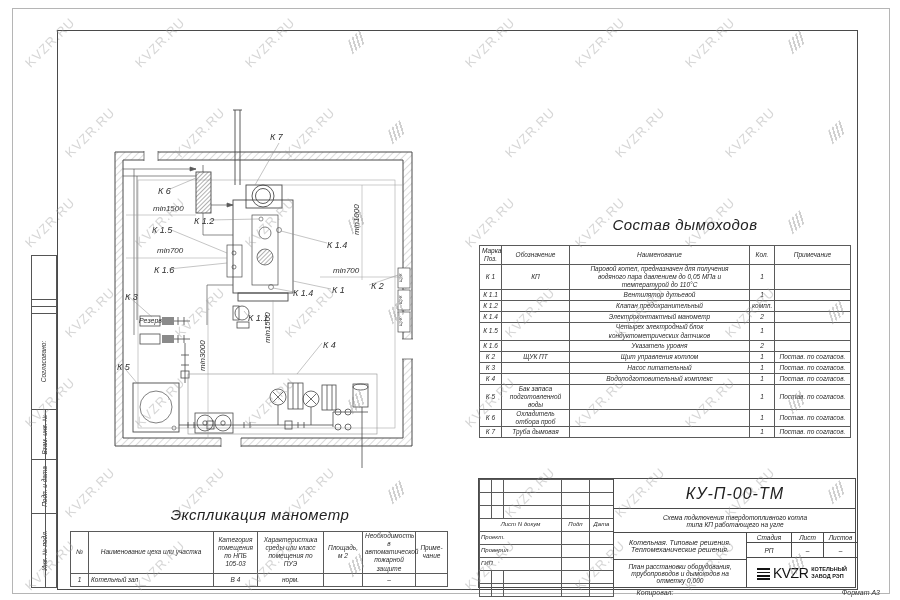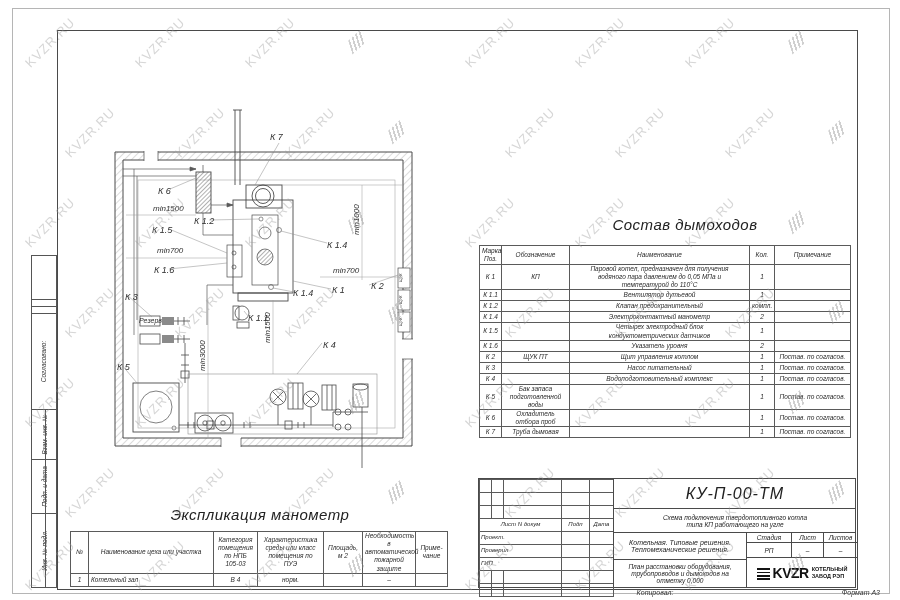--- a/index.html
+++ b/index.html
@@ -35,21 +35,21 @@
   .tb-sheet{position:absolute;left:0;top:80px;width:132px;height:28px;display:flex;align-items:center;justify-content:center;
              font-size:6.5px;font-style:italic;text-align:center;border-top:1px solid #4a4a4a;box-sizing:border-box}
   .tb-stage{position:absolute;left:132px;top:54px;width:111px;height:54px;border-left:1px solid #4a4a4a;box-sizing:border-box}
   .stage-row{display:flex}
   .stage-row div{border-right:1px solid #4a4a4a;border-bottom:1px solid #4a4a4a;box-sizing:border-box;
                  font-size:6.5px;font-style:italic;text-align:center}
   .stage-row div:last-child{border-right:none}
   .logo-cell{position:absolute;left:132px;top:80px;width:111px;height:28px;border-left:1px solid #4a4a4a;box-sizing:border-box;
              display:flex;align-items:center;justify-content:center;gap:3px}
   .logo-waves{width:13px;height:13px;background:repeating-linear-gradient(0deg,#141414 0 1.6px,transparent 1.6px 3.4px)}
-  .logo-kvzr{font-size:14px;font-weight:bold;letter-spacing:-.5px;color:#111}
+  .logo-kvzr{font-size:14px;font-weight:normal;letter-spacing:-.5px;color:#111}
   .logo-org{font-size:5.5px;font-weight:bold;line-height:1.2;color:#111;text-align:left;white-space:pre-line}
   .footer-txt{font-size:7px;font-style:italic;color:#333}
   
   .wm-layer{left:0;top:0;width:900px;height:600px;pointer-events:none;z-index:6}
   .wm-text{position:absolute;transform:rotate(-45deg);color:#9a9a9a;opacity:.4;font-size:13px;letter-spacing:1px}
   .wm-icon{position:absolute;width:18px;height:13px;opacity:.4;transform:rotate(-42deg) skewX(-25deg);
            background:repeating-linear-gradient(90deg,#8a8a8a 0 2px,transparent 2px 4.6px)}
   svg text{font-family:"Liberation Sans",sans-serif;font-style:italic;fill:#2e2e2e}
 </style>
 </head>

